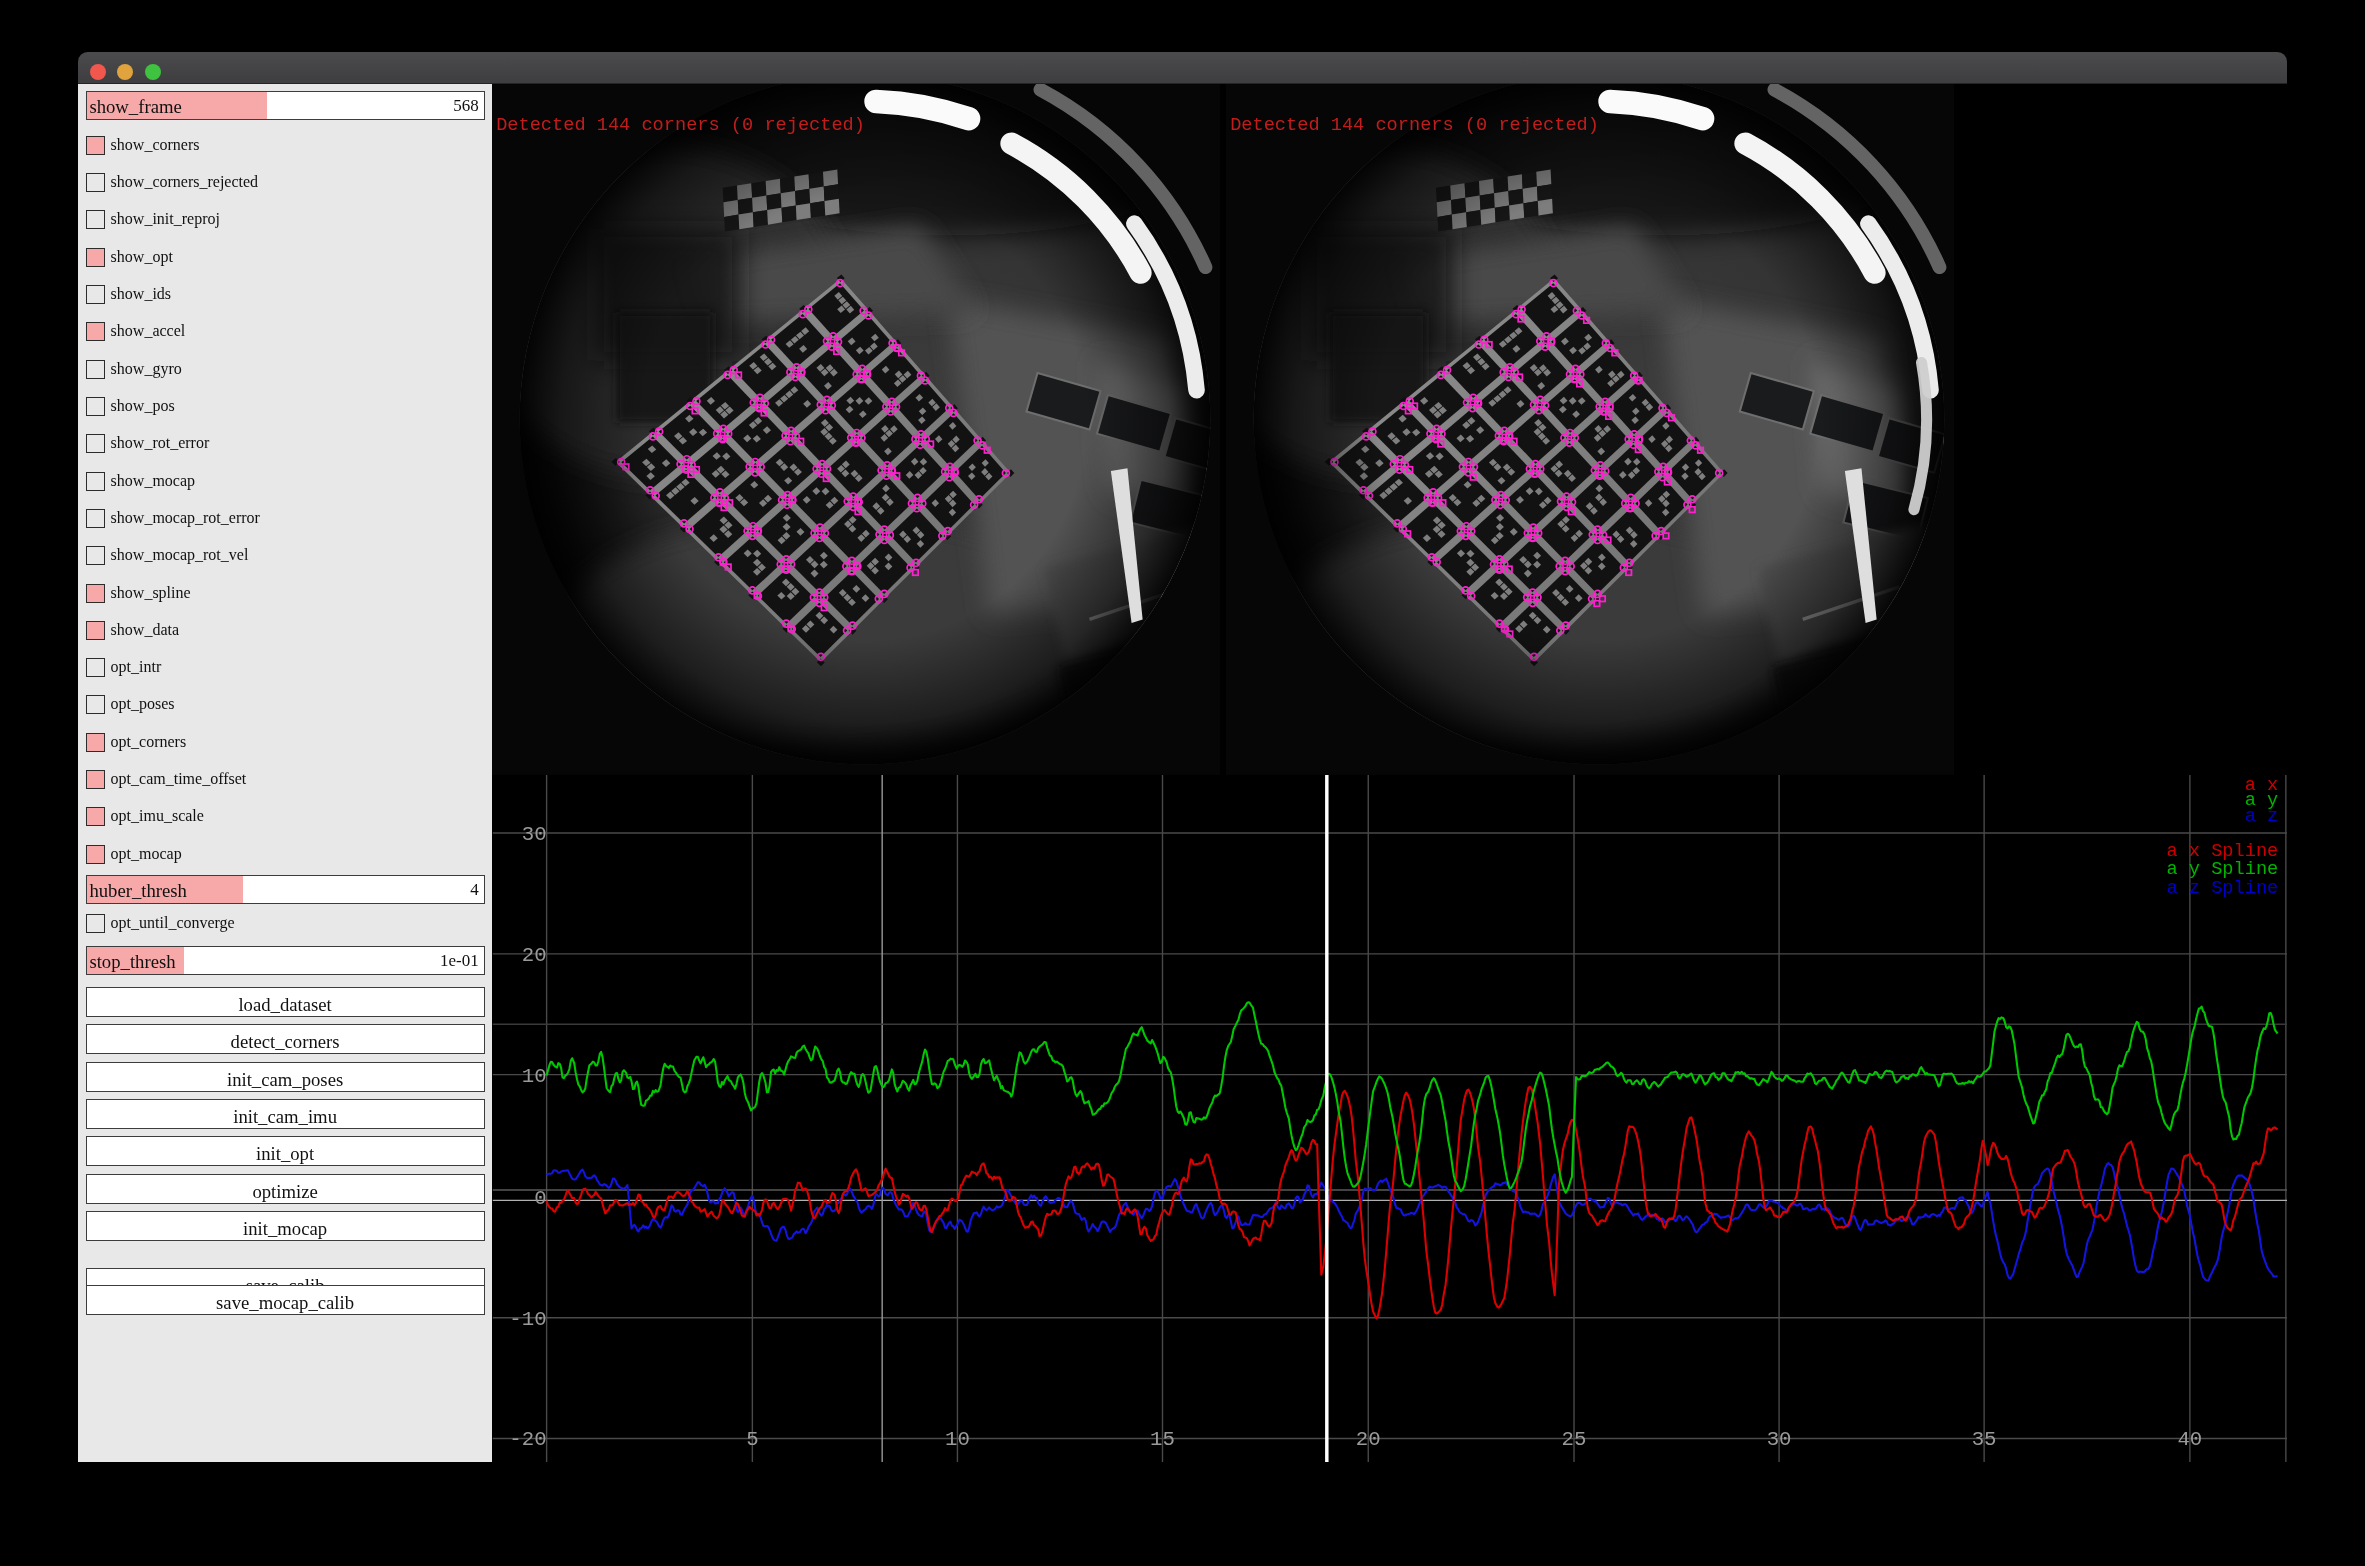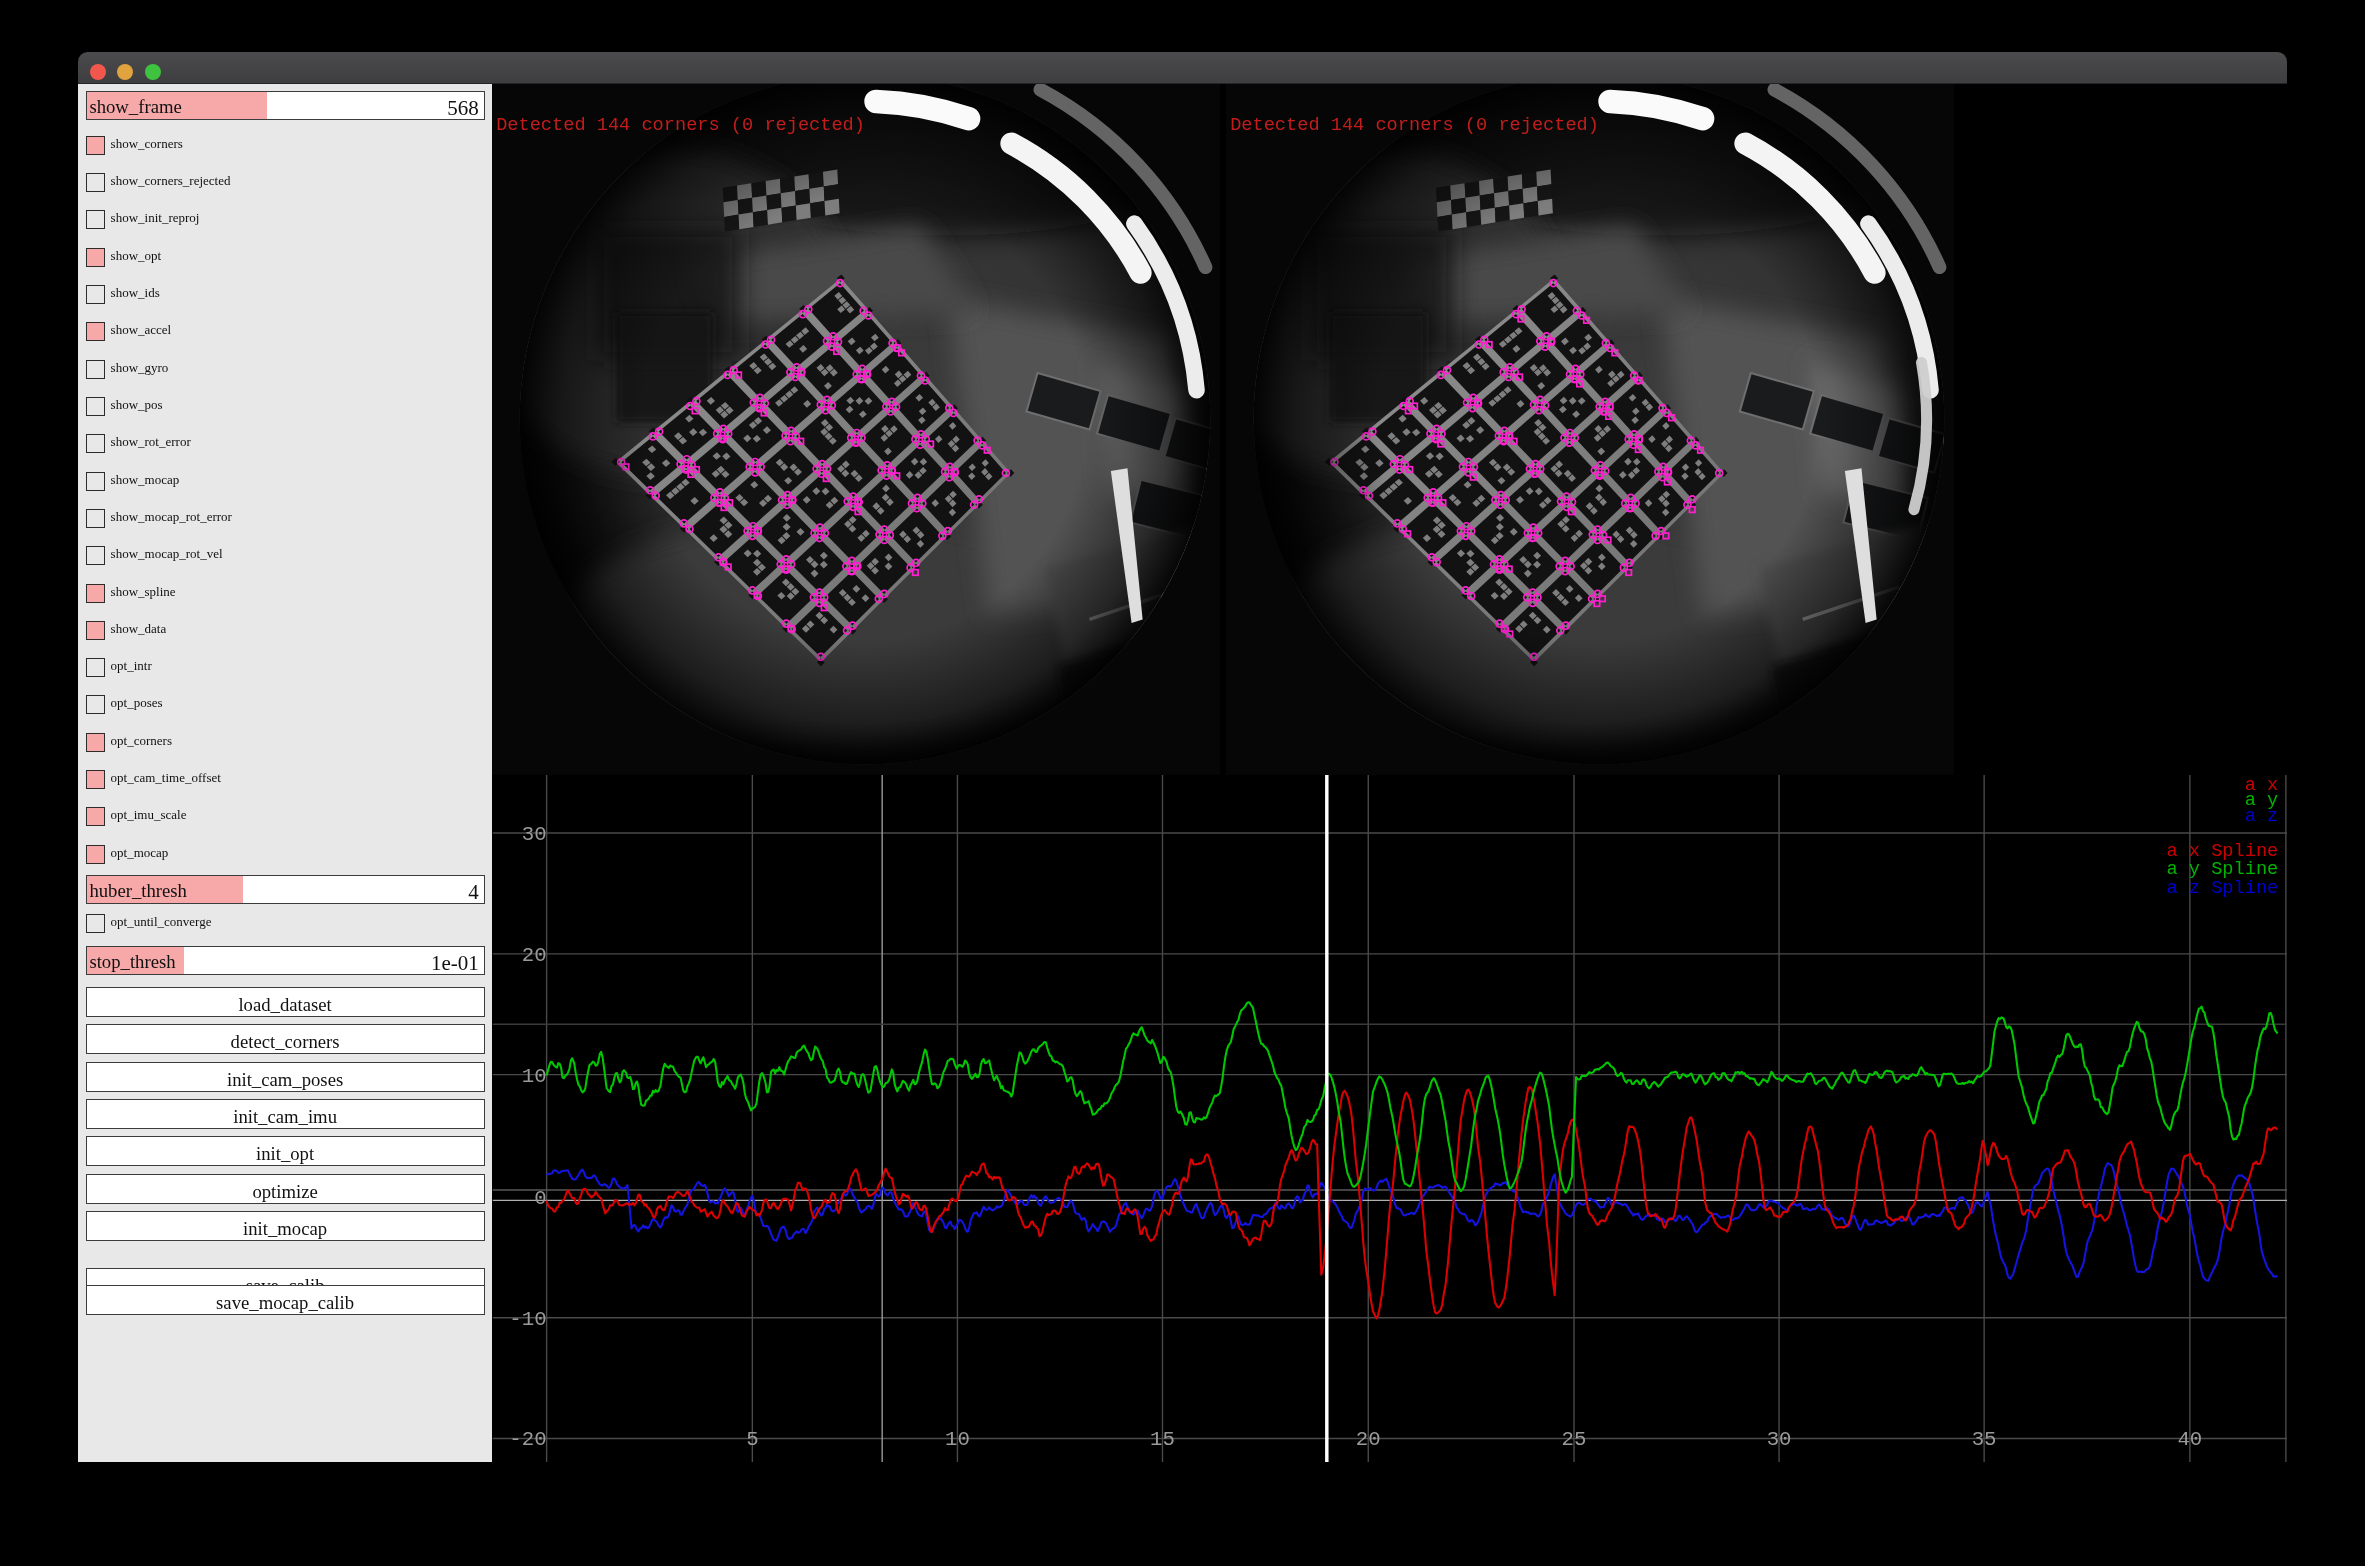--- a/index.html
+++ b/index.html
@@ -8,26 +8,26 @@
   background:linear-gradient(#4b4b4d,#3e3e40); border-bottom:1.4px solid #242424; }
 #tbar .t { position:absolute; width:100%; text-align:center; top:4.8px;
   font:20px "Liberation Sans", sans-serif; color:#d6d6d6; }
 .dot { position:absolute; top:11.7px; width:16px; height:16px; border-radius:50%; }
 #panel { position:absolute; left:0; top:32px; width:414px; height:1378px; background:#e8e8e8;
   font-family:Liberation Serif, serif; }
 .sl { position:absolute; left:7.6px; width:399px; height:29px; background:#fff;
   border:1.4px solid #3c3c3c; }
 .sl .pink { position:absolute; left:0; top:0; height:100%; background:#f7a8a8; }
 .sl .lab { position:absolute; left:2.8px; top:4.1px; font-size:18.7px; color:#111; }
-.sl .val { position:absolute; right:4.8px; top:4.1px; font-size:21px; color:#111; }
+.sl .val { position:absolute; right:4.8px; top:4.1px; font-size:17px; color:#111; }
 .row { position:absolute; left:7.6px; height:19.3px; }
 .cb { position:absolute; left:0; top:0; width:19.3px; height:19.3px; background:#e8e8e8;
   border:1.4px solid #2c2c2c; }
 .cb.on { background:#f7a8a8; }
-.cl { position:absolute; left:25px; top:0px; font-size:13px; color:#111; white-space:nowrap; }
+.cl { position:absolute; left:25px; top:0px; font-size:16px; color:#111; white-space:nowrap; }
 .btn { position:absolute; left:7.6px; width:399px; height:30px; background:#fff;
   border:1.4px solid #3c3c3c; text-align:center; font-size:18.7px; color:#111; padding-top:6px; }
 #cams { position:absolute; left:414px; top:32px; width:1796px; height:691px; background:#000;text-align:center; }
 #cam1 { position:absolute; left:0; top:0; }
 #cam2 { position:absolute; left:734px; top:0; }
 #plot { position:absolute; left:414px; top:723px; width:1796px; height:687px; background:#000; }
 </style></head>
 <body>
 <div id="win">
   <div id="tbar">

